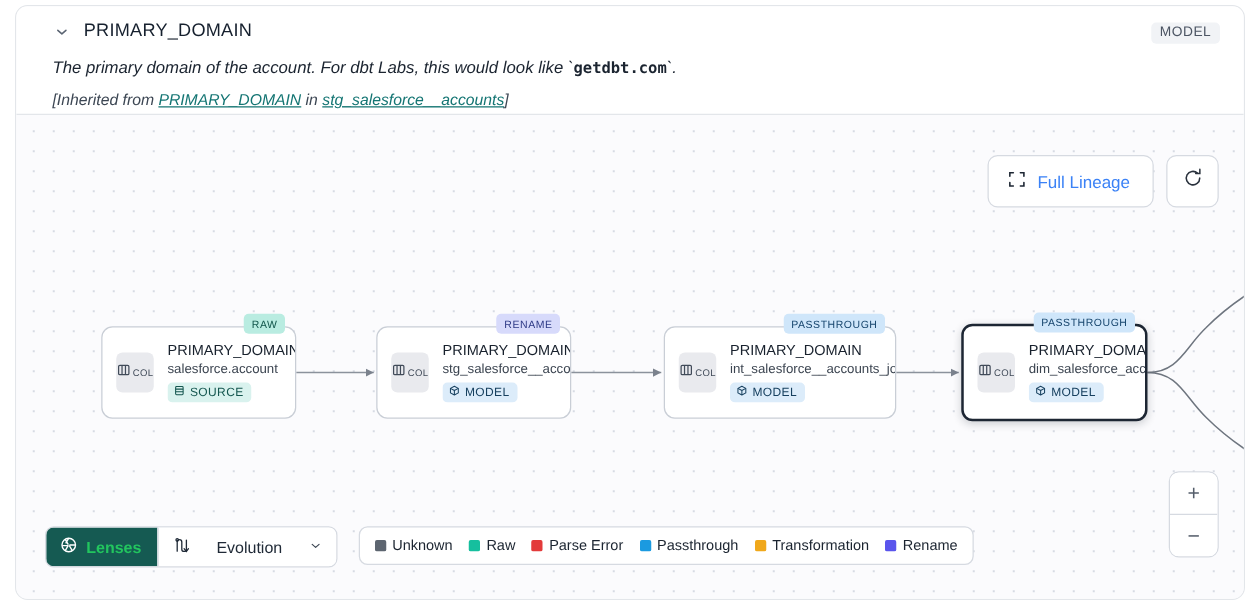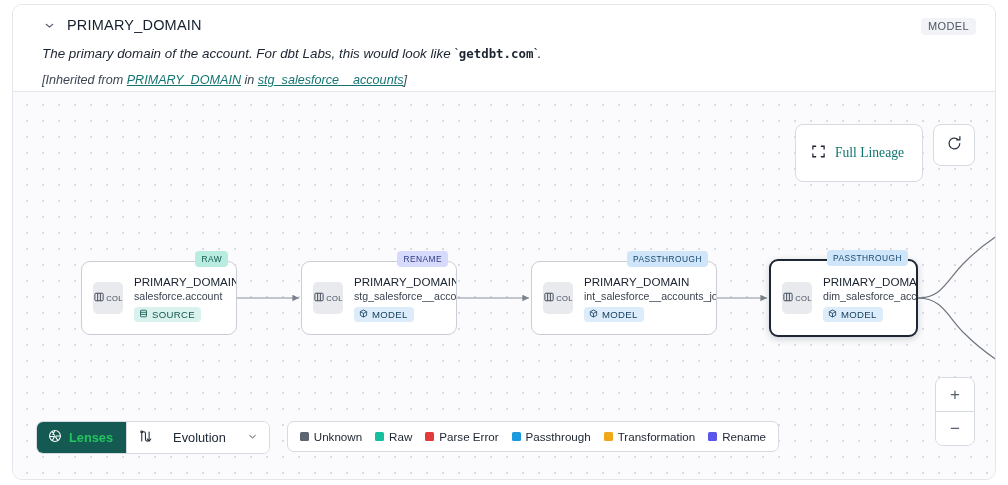--- a/index.html
+++ b/index.html
@@ -122,30 +122,29 @@
     right: 22px;
     top: 32px;
     display: flex;
     gap: 10px;
     align-items: stretch;
   }
   .btn-lineage {
     display: flex;
     align-items: center;
     gap: 9px;
-    height: 58px;
+    height: 42px;
     padding: 0 18px 0 15px;
     background: #ffffff;
     border: 1px solid #d6dae1;
     border-radius: 8px;
     font-size: 13.6px;
-    color: #0f766e;
+    color: #3b82f6;
     cursor: pointer;
     box-sizing: border-box;
-    font-family: Liberation Serif, serif;
   }
   .btn-refresh {
     width: 42px; height: 42px;
     background: #ffffff;
     border: 1px solid #d6dae1;
     border-radius: 8px;
     display: flex; align-items: center; justify-content: center;
     cursor: pointer;
     box-sizing: border-box;
   }

